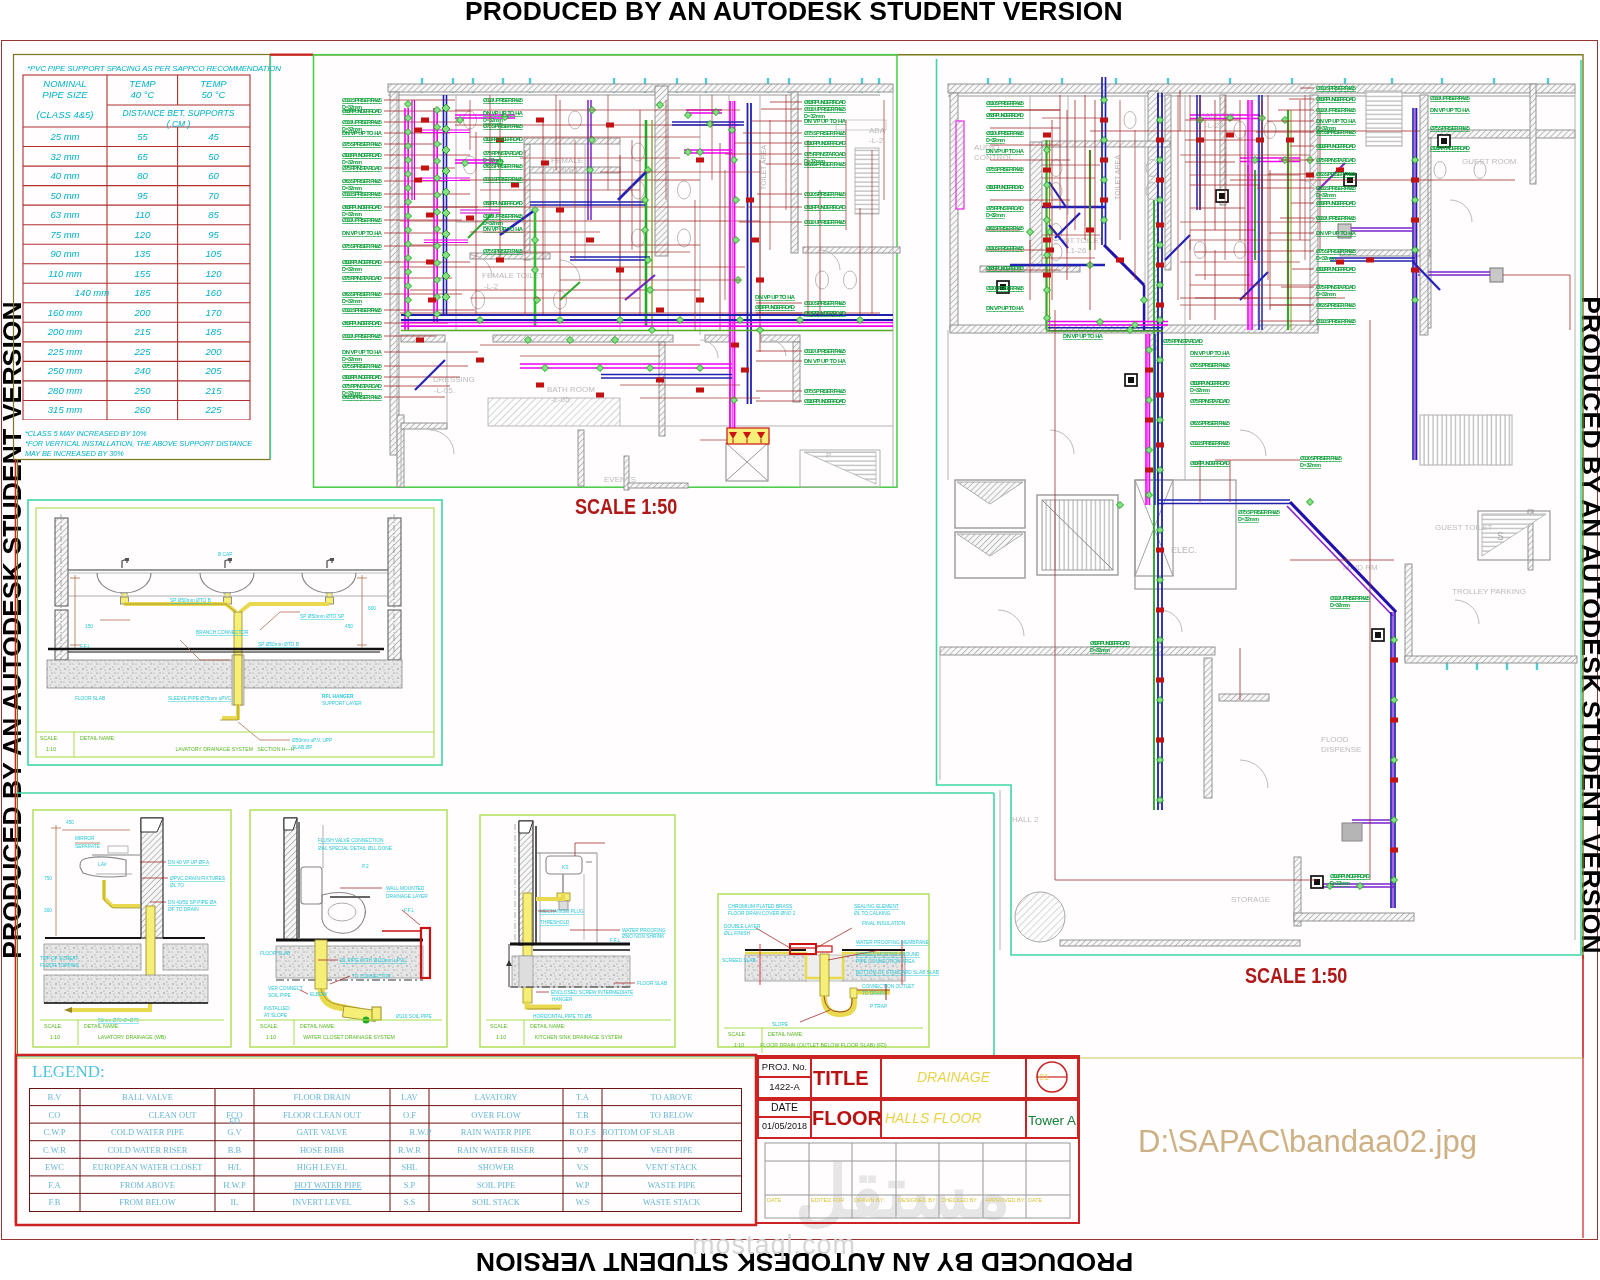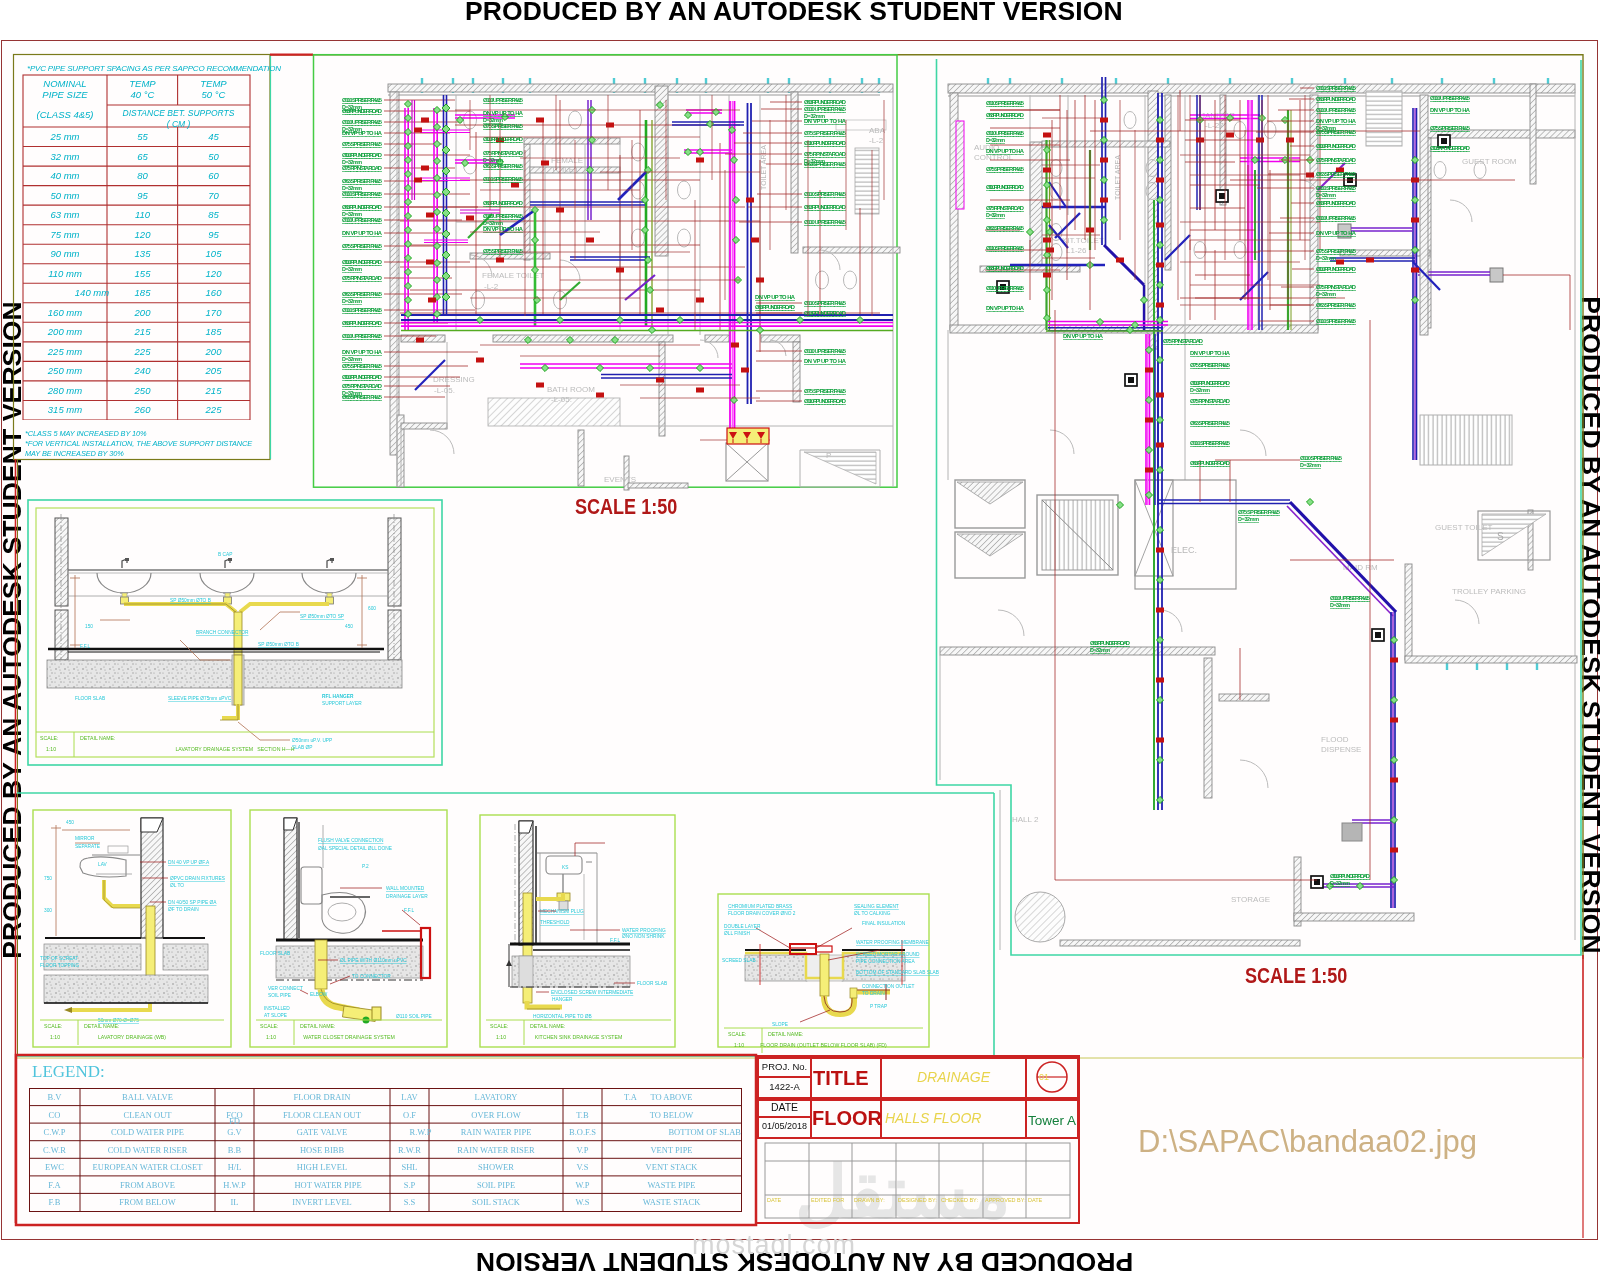--- a/index.html
+++ b/index.html
@@ -148,58 +148,58 @@
 <line x1="0" y1="87.9" x2="712" y2="87.9"></line>
 <line x1="0" y1="105.4" x2="712" y2="105.4"></line>
 </g>
     </svg>
 <div class="abs lgt" style="left:0px;top:4px;width:51px;text-align:center;">B.V</div>
 <div class="abs lgt" style="left:51px;top:4px;width:135px;text-align:center;">BALL VALVE</div>
 <div class="abs lgt" style="left:186px;top:4px;width:39px;text-align:center;margin-top:24px;">FD</div>
 <div class="abs lgt" style="left:225px;top:4px;width:136px;text-align:center;">FLOOR DRAIN</div>
 <div class="abs lgt" style="left:361px;top:4px;width:39px;text-align:center;">LAV</div>
 <div class="abs lgt" style="left:400px;top:4px;width:134px;text-align:center;">LAVATORY</div>
-<div class="abs lgt" style="left:534px;top:4px;width:39px;text-align:center;padding-left:48px;">T.A</div>
+<div class="abs lgt" style="left:534px;top:4px;width:39px;text-align:center;">T.A</div>
 <div class="abs lgt" style="left:573px;top:4px;width:139px;text-align:center;">TO ABOVE</div>
 <div class="abs lgt" style="left:0px;top:22px;width:51px;text-align:center;">CO</div>
-<div class="abs lgt" style="left:51px;top:22px;width:135px;text-align:center;">CLEAN OUT</div>
+<div class="abs lgt" style="left:51px;top:22px;width:135px;text-align:center;padding-left:25px;">CLEAN OUT</div>
 <div class="abs lgt" style="left:186px;top:22px;width:39px;text-align:center;">FCO</div>
 <div class="abs lgt" style="left:225px;top:22px;width:136px;text-align:center;">FLOOR CLEAN OUT</div>
 <div class="abs lgt" style="left:361px;top:22px;width:39px;text-align:center;">O.F</div>
 <div class="abs lgt" style="left:400px;top:22px;width:134px;text-align:center;">OVER FLOW</div>
 <div class="abs lgt" style="left:534px;top:22px;width:39px;text-align:center;">T.B</div>
 <div class="abs lgt" style="left:573px;top:22px;width:139px;text-align:center;">TO BELOW</div>
 <div class="abs lgt" style="left:0px;top:39px;width:51px;text-align:center;">C.W.P</div>
 <div class="abs lgt" style="left:51px;top:39px;width:135px;text-align:center;">COLD WATER PIPE</div>
 <div class="abs lgt" style="left:186px;top:39px;width:39px;text-align:center;">G.V</div>
 <div class="abs lgt" style="left:225px;top:39px;width:136px;text-align:center;">GATE VALVE</div>
 <div class="abs lgt" style="left:361px;top:39px;width:61px;text-align:center;">R.W.P</div>
 <div class="abs lgt" style="left:400px;top:39px;width:134px;text-align:center;">RAIN WATER PIPE</div>
 <div class="abs lgt" style="left:534px;top:39px;width:39px;text-align:center;">B.O.F.S</div>
-<div class="abs lgt" style="left:573px;top:39px;width:139px;text-align:right;">BOTTOM OF SLAB</div>
+<div class="abs lgt" style="left:573px;top:39px;width:139px;text-align:left;">BOTTOM OF SLAB</div>
 <div class="abs lgt" style="left:0px;top:57px;width:51px;text-align:center;">C.W.R</div>
 <div class="abs lgt" style="left:51px;top:57px;width:135px;text-align:center;">COLD WATER RISER</div>
 <div class="abs lgt" style="left:186px;top:57px;width:39px;text-align:center;">B.B</div>
 <div class="abs lgt" style="left:225px;top:57px;width:136px;text-align:center;">HOSE BIBB</div>
 <div class="abs lgt" style="left:361px;top:57px;width:39px;text-align:center;">R.W.R</div>
 <div class="abs lgt" style="left:400px;top:57px;width:134px;text-align:center;">RAIN WATER RISER</div>
 <div class="abs lgt" style="left:534px;top:57px;width:39px;text-align:center;">V.P</div>
 <div class="abs lgt" style="left:573px;top:57px;width:139px;text-align:center;">VENT PIPE</div>
 <div class="abs lgt" style="left:0px;top:74px;width:51px;text-align:center;">EWC</div>
 <div class="abs lgt" style="left:51px;top:74px;width:135px;text-align:center;">EUROPEAN WATER CLOSET</div>
 <div class="abs lgt" style="left:186px;top:74px;width:39px;text-align:center;">H/L</div>
 <div class="abs lgt" style="left:225px;top:74px;width:136px;text-align:center;">HIGH LEVEL</div>
 <div class="abs lgt" style="left:361px;top:74px;width:39px;text-align:center;">SHL</div>
 <div class="abs lgt" style="left:400px;top:74px;width:134px;text-align:center;">SHOWER</div>
 <div class="abs lgt" style="left:534px;top:74px;width:39px;text-align:center;">V.S</div>
 <div class="abs lgt" style="left:573px;top:74px;width:139px;text-align:center;">VENT STACK</div>
 <div class="abs lgt" style="left:0px;top:92px;width:51px;text-align:center;">F.A</div>
 <div class="abs lgt" style="left:51px;top:92px;width:135px;text-align:center;">FROM ABOVE</div>
 <div class="abs lgt" style="left:186px;top:92px;width:39px;text-align:center;">H.W.P</div>
-<div class="abs lgt" style="left:225px;top:92px;width:148px;text-align:center;">HOT WATER PIPE</div>
+<div class="abs lgt" style="left:225px;top:92px;width:148px;text-align:center;text-decoration:underline;">HOT WATER PIPE</div>
 <div class="abs lgt" style="left:361px;top:92px;width:39px;text-align:center;">S.P</div>
 <div class="abs lgt" style="left:400px;top:92px;width:134px;text-align:center;">SOIL PIPE</div>
 <div class="abs lgt" style="left:534px;top:92px;width:39px;text-align:center;">W.P</div>
 <div class="abs lgt" style="left:573px;top:92px;width:139px;text-align:center;">WASTE PIPE</div>
 <div class="abs lgt" style="left:0px;top:109px;width:51px;text-align:center;">F.B</div>
 <div class="abs lgt" style="left:51px;top:109px;width:135px;text-align:center;">FROM BELOW</div>
 <div class="abs lgt" style="left:186px;top:109px;width:39px;text-align:center;">IL</div>
 <div class="abs lgt" style="left:225px;top:109px;width:136px;text-align:center;">INVERT LEVEL</div>
 <div class="abs lgt" style="left:361px;top:109px;width:39px;text-align:center;">S.S</div>
 <div class="abs lgt" style="left:400px;top:109px;width:134px;text-align:center;">SOIL STACK</div>

